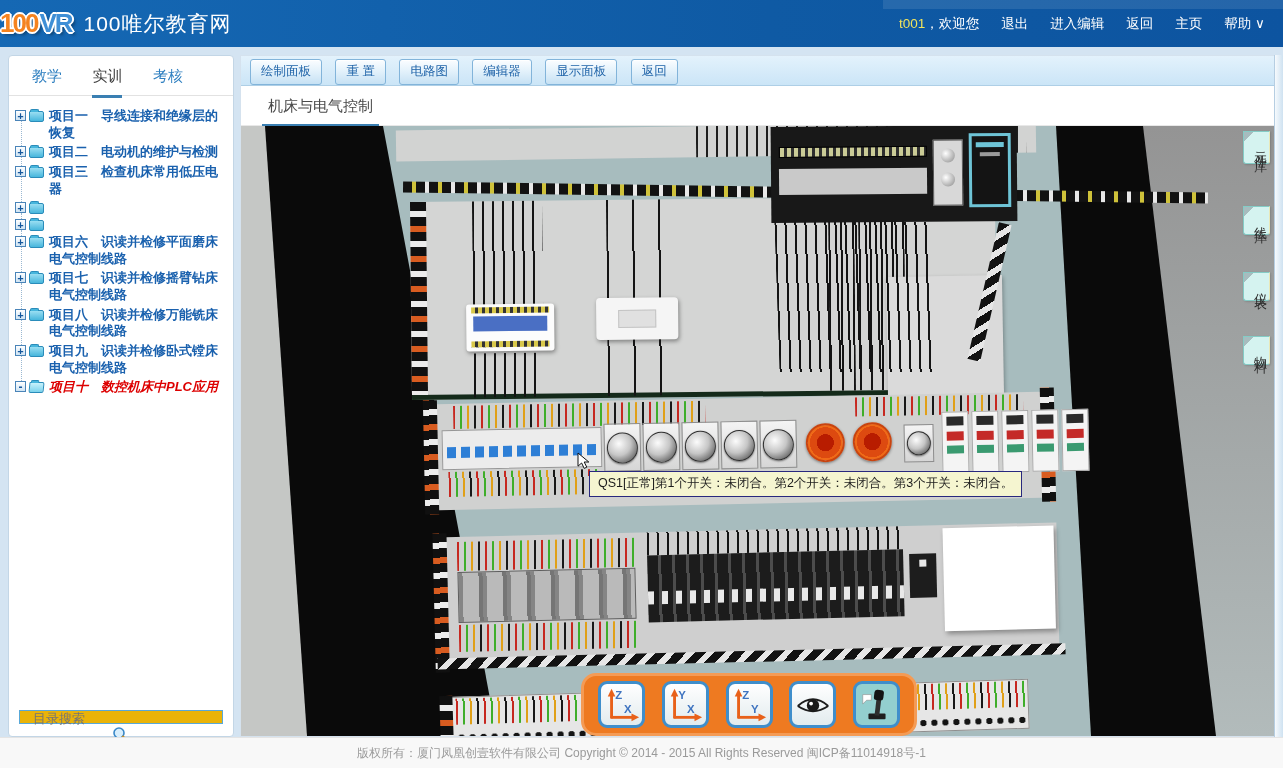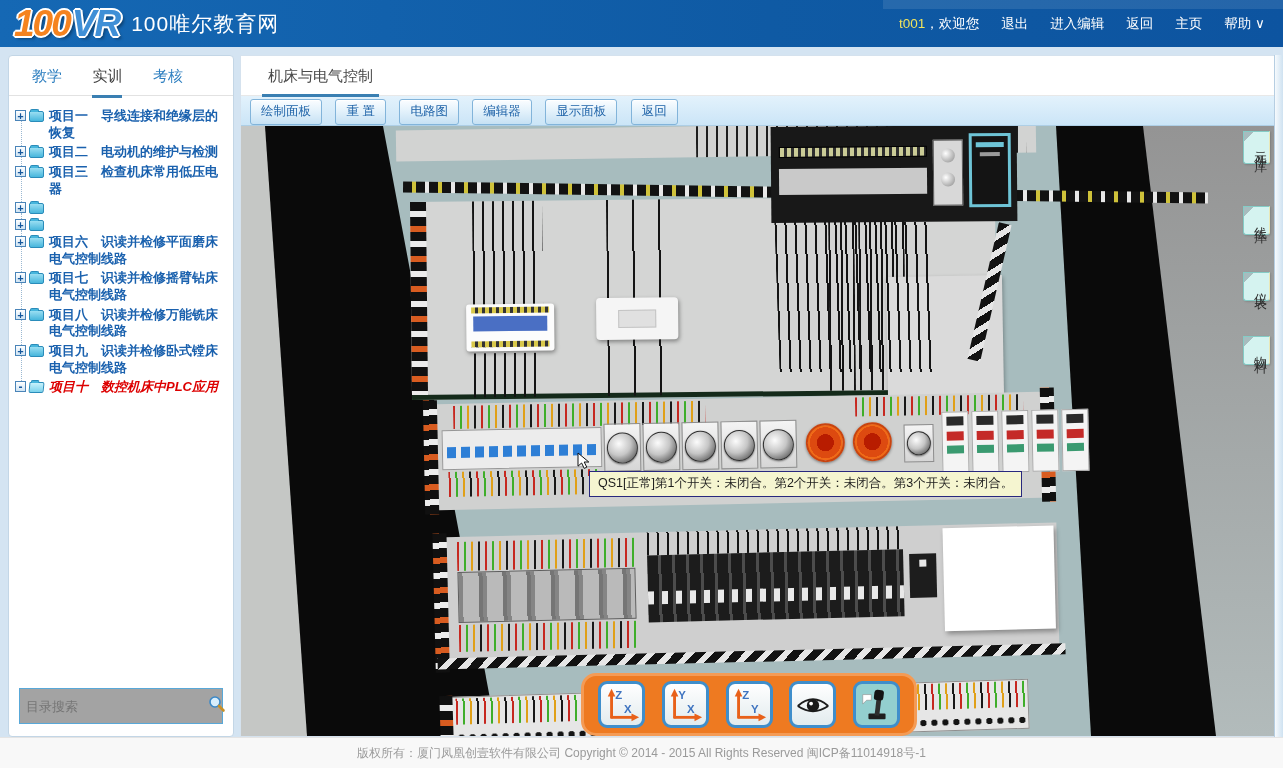--- a/index.html
+++ b/index.html
@@ -4,21 +4,21 @@
 <style>
   * { margin:0; padding:0; box-sizing:border-box; }
   html,body { width:1283px; height:768px; overflow:hidden;
     font-family:"Liberation Sans","DejaVu Sans",sans-serif; background:#d4e4f2; }
   .abs { position:absolute; }
 
   
   #header { position:absolute; left:0; top:0; width:1283px; height:47px;
     background:linear-gradient(90deg,#1568b4 0%,#0f5aa4 60%,#0d54a0 100%); display:flex; align-items:center; }
   #header::after{content:"";position:absolute;right:0;top:0;width:400px;height:9px;background:rgba(255,255,255,.10);}
-  .logo { font-style:italic; font-weight:bold; font-size:37px; letter-spacing:-2px; margin-left:14px; white-space:nowrap;}
+  .logo { font-weight:bold; font-size:26px; letter-spacing:-2px; white-space:nowrap;}
   .logo .p1 { color:#f5831f; text-shadow:-2px 0 #fff,2px 0 #fff,0 -2px #fff,0 2px #fff,-1px -1px #fff,1px 1px #fff,1px -1px #fff,-1px 1px #fff,3px 3px 3px rgba(0,0,0,.35); }
   .logo .p2 { color:#3f8fd6; text-shadow:-2px 0 #fff,2px 0 #fff,0 -2px #fff,0 2px #fff,-1px -1px #fff,1px 1px #fff,1px -1px #fff,-1px 1px #fff,3px 3px 3px rgba(0,0,0,.35); margin-left:2px;}
   .site-title { color:#fff; font-size:21px; margin-left:12px; letter-spacing:1px; }
   #topnav { position:absolute; right:18px; top:0; height:47px; display:flex; align-items:center; gap:22px; color:#fff; font-size:13.5px; }
   #topnav .uid { color:#efe35e; }
   #topnav .navlink { cursor:pointer; white-space:nowrap; }
 
   
   #sidebar { position:absolute; left:8px; top:55px; width:226px; height:682px;
     background:#fff; border:1px solid #c3d6e6; border-radius:4px; }
@@ -30,21 +30,21 @@
   #tree li::before { content:""; position:absolute; left:6px; top:13px; bottom:-5px; border-left:1px dotted #9ab8d2; }
   #tree li:last-child::before { display:none; }
   .ticon { flex:0 0 auto; display:flex; align-items:center; gap:3px; padding-top:1px; position:relative; z-index:1; }
   .exp { width:11px; height:11px; border:1px solid #4a84b8; background:linear-gradient(180deg,#fff,#cfe4f4);
     color:#16589c; font:bold 10px/9px "DejaVu Sans Mono",monospace; text-align:center; }
   .folder { width:15px; height:11px; background:linear-gradient(180deg,#9adef2,#47b6dc); border:1px solid #2a8cba; border-radius:1px 2px 2px 2px; position:relative; margin-right:3px; margin-top:2px;}
   .folder::before { content:""; position:absolute; top:-3px; left:0; width:7px; height:2px; background:#47b6dc; border:1px solid #2a8cba; border-bottom:none; border-radius:2px 2px 0 0; }
   .folder.open { background:linear-gradient(180deg,#c8f2fc,#7ad2ec); transform:skewX(-6deg); }
   .tlabel { font-weight:bold; color:#1a61ae; font-size:13px; line-height:1.28; padding-left:2px; }
   li.active .tlabel { color:#dd0000;font-style:italic; }
-  #search-box { position:absolute; left:10px; right:10px; bottom:12px; height:36px; border:1px solid #58a8d8; background:#a3a3a3; display:flex; align-items:center; }
+  #search-box { position:absolute; left:10px; right:10px; bottom:12px; height:14px; border:1px solid #58a8d8; background:#eab308; display:flex; align-items:center;flex-direction:column; }
   #search-box input { flex:1; border:none; outline:none; font-size:13px; color:#444; padding:0 6px; background:transparent; }
   #search-box .mag { flex:0 0 22px; cursor:pointer; }
 
   
   #main { position:absolute; left:240px; top:55px; width:1043px; height:682px; background:#fdfdfd; border:1px solid #d5e2ee; }
   #main-tabrow { height:40px; border-bottom:1px solid #e8e8e8; background:#fff; }
   #main-tab { display:inline-block; margin-left:21px; padding:11px 6px 8px; font-size:15px; color:#4a4a4a; border-bottom:3px solid #3a7fb2; cursor:pointer;}
   #main-toolbar { height:30px; background:linear-gradient(180deg,#e3f2fc,#cbe5f7); border-bottom:1px solid #aecfe6; padding-top:3px; }
   .tbtn { display:inline-block; margin-left:9px; padding:3px 10px 4px; font-size:12.5px; color:#1f63a8; cursor:pointer;
     background:linear-gradient(180deg,#fbfdff 0%,#e4f2fb 45%,#c6e1f4 100%); border:1px solid #82b4da; border-radius:3px;
@@ -184,30 +184,30 @@
     <span class="mag">
       <svg width="18" height="18" viewBox="0 0 18 18">
           <circle cx="7" cy="7" r="5" fill="#d8eefc" stroke="#3a88c8" stroke-width="1.6"></circle>
           <line x1="11" y1="11" x2="15.5" y2="15.5" stroke="#c89028" stroke-width="2.6" stroke-linecap="round"></line>
         </svg>
     </span>
   </div>
 </div>
 
 <div id="main">
-  <div id="main-tabrow">
-    <span id="main-tab">机床与电气控制</span>
-  </div>
   <div id="main-toolbar">
     <span class="tbtn">绘制面板</span>
     <span class="tbtn">重 置</span>
     <span class="tbtn">电路图</span>
     <span class="tbtn">编辑器</span>
     <span class="tbtn">显示面板</span>
     <span class="tbtn">返回</span>
+  </div>
+  <div id="main-tabrow">
+    <span id="main-tab">机床与电气控制</span>
   </div>
 
   <div id="viewport">
 
     <div class="abs" style="left:850px;top:0;width:191px;height:610px;background:linear-gradient(180deg,#949494,#b2bbbb);clip-path:polygon(52px 0,191px 0,191px 610px,0 610px);"></div>
     <div class="abs" style="left:810px;top:0;width:170px;height:610px;background:#0a0a0a;clip-path:polygon(5px 0,92px 0,165px 610px,40px 610px);"></div>
 
     <div class="abs" style="left:0;top:0;width:90px;height:610px;background:#c5c7c5;clip-path:polygon(0 0,30px 0,72px 610px,0 610px);"></div>
     <div class="abs" style="left:0;top:0;width:260px;height:610px;background:#0a0a0a;clip-path:polygon(24px 0,142px 0,256px 610px,66px 610px);"></div>
 

